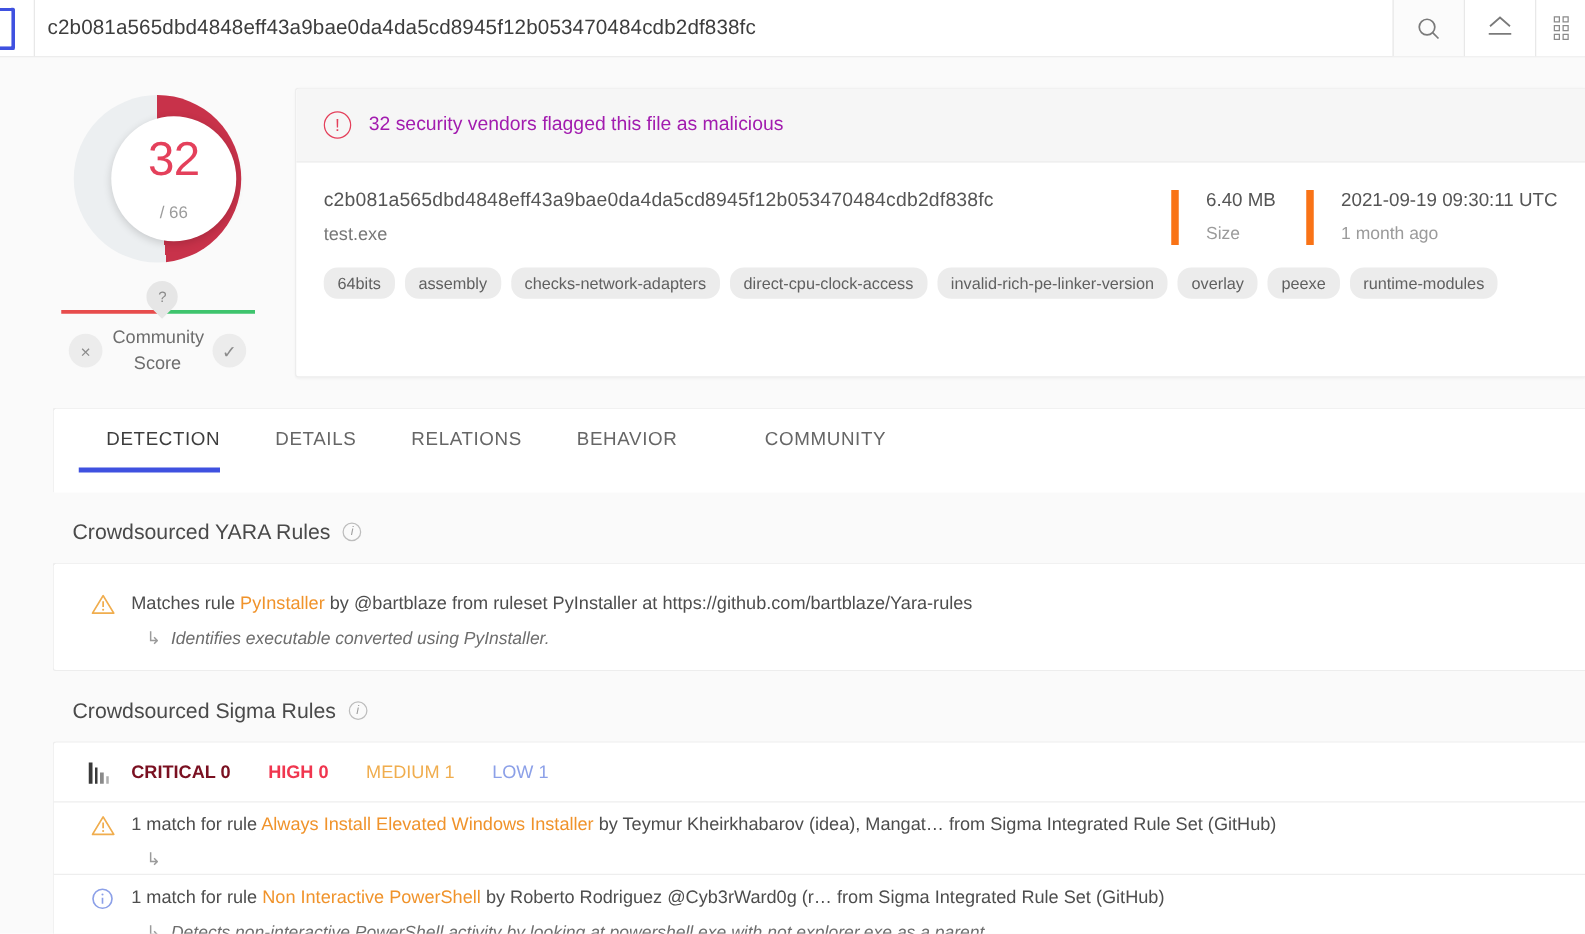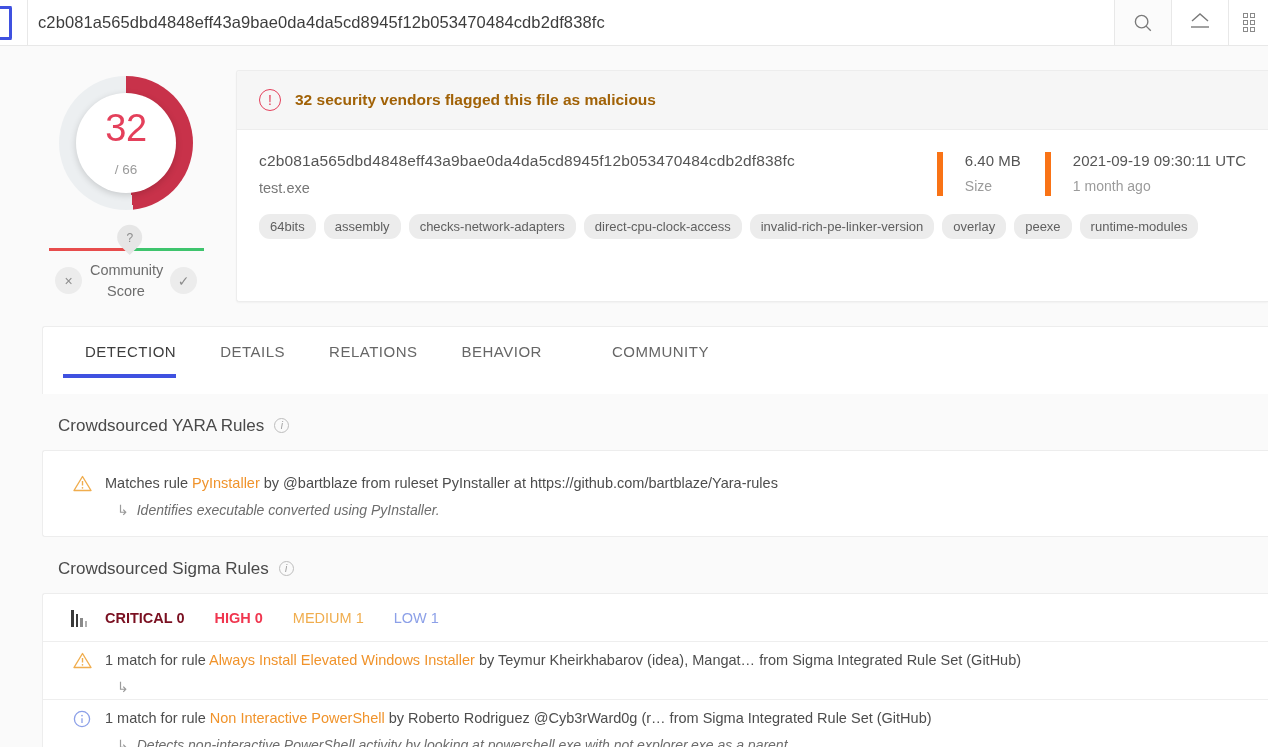--- a/index.html
+++ b/index.html
@@ -88,21 +88,21 @@
     width: 134px; height: 134px;
     border-radius: 50%;
   }
   .donut .ring-bg {
     position: absolute; inset: 0;
     border-radius: 50%;
     background: conic-gradient(#c8324a 0deg 174deg, #eceff1 174deg 360deg);
   }
   .donut .hole {
     position: absolute;
-    left: 17px; top: 17px;
+    left: 30px; top: 17px;
     width: 100px; height: 100px;
     border-radius: 50%;
     background: #ffffff;
     box-shadow: 0 2px 7px rgba(0,0,0,.16);
     display: flex; flex-direction: column;
     align-items: center; justify-content: center;
   }
   .donut .num {
     font-size: 38px;
     color: #e4405b;
@@ -180,21 +180,21 @@
     display: flex; align-items: center; gap: 14px;
     border-bottom: 1px solid #ededed;
   }
   .alert-icon {
     width: 22px; height: 22px; border-radius: 50%;
     border: 1.6px solid #e4405b;
     display: flex; align-items: center; justify-content: center;
     color: #e4405b; font-size: 14px; line-height: 1;
     flex: 0 0 auto;
   }
-  .alert-text { color: #a16207; font-size: 15.5px; font-weight: bold; }
+  .alert-text { color: #a21caf; font-size: 15.5px; font-weight: normal; }
 
   .meta-row {
     display: flex;
     align-items: flex-start;
     padding: 22px 0 0 0;
   }
   .meta-left { flex: 1; padding-left: 22px; min-width: 0; }
   .meta-hash {
     font-size: 15.5px; color: #555; letter-spacing: .15px;
     white-space: nowrap; overflow: hidden; text-overflow: ellipsis;

